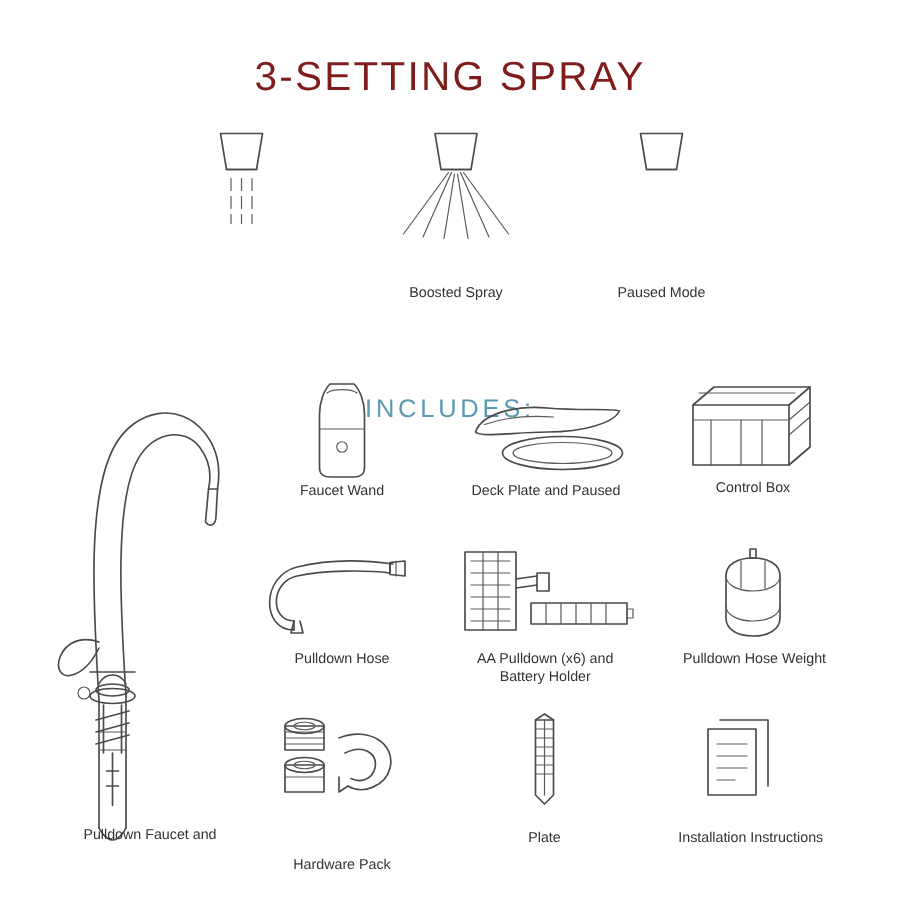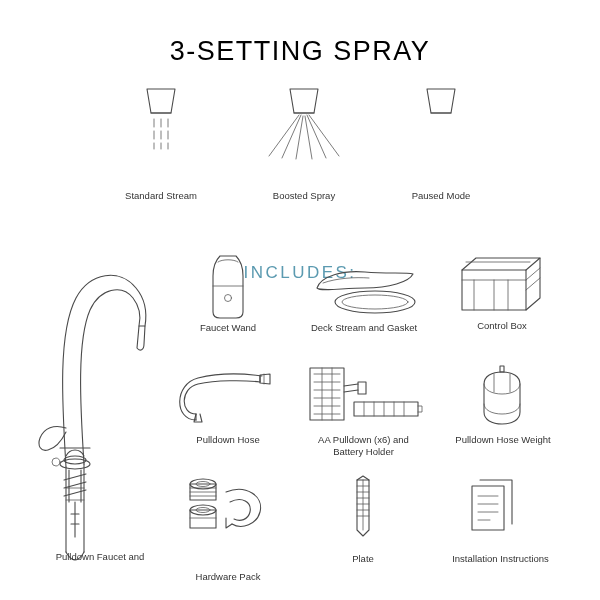--- a/index.html
+++ b/index.html
@@ -20,21 +20,21 @@
     height: 600px;
   }
   .title {
     position: absolute;
     top: 36px;
     left: 0;
     width: 600px;
     text-align: center;
     font-size: 27px;
     letter-spacing: 1.5px;
-    color: #000000;
+    color: #7f1d1d;
     font-weight: normal;
   }
   .includes-title {
     position: absolute;
     top: 227px;
     left: 0;
     width: 600px;
     text-align: center;
     font-size: 17px;
     letter-spacing: 2.5px;
@@ -104,21 +104,20 @@
           <path d="M65 33 L65 41"></path>
           <path d="M65 45 L65 53"></path>
           <path d="M65 57 L65 63"></path>
           <path d="M72 33 L72 41"></path>
           <path d="M72 45 L72 53"></path>
           <path d="M72 57 L72 63"></path>
         </g>
       </svg>
     </div>
   </div>
-  <div class="caption" style="top:190px; left:96px; width:130px;">Standard Stream</div>
 
   <div class="spray-cell" style="top:86px; left:239px;">
     <div class="spray-art">
       <svg width="130" height="78" viewBox="0 0 130 78">
         <path class="ln" d="M51 3 L79 3 L75 27 L55 27 Z"></path>
         <path class="ln" d="M55 27 L75 27"></path>
         <g class="ln-thin">
           <path d="M60 29 L30 70"></path>
           <path d="M62 29 L43 72"></path>
           <path d="M64 30 L57 73"></path>
@@ -196,21 +195,21 @@
   <div class="icon-cell" style="top:250px; left:303px;">
     <div class="icon-art">
       <svg width="120" height="72" viewBox="0 0 120 72">
         <path class="ln" d="M14 38 C18 26 40 20 62 22 C84 24 104 22 110 24 C106 32 86 38 62 38 C40 38 18 42 14 38 Z"></path>
         <path class="ln-thin" d="M20 33 C34 28 52 27 66 28"></path>
         <ellipse class="ln" cx="72" cy="52" rx="40" ry="11"></ellipse>
         <ellipse class="ln-thin" cx="72" cy="52" rx="33" ry="7"></ellipse>
       </svg>
     </div>
   </div>
-  <div class="caption" style="top:322px; left:298px; width:132px;">Deck Stream and Gasket</div>
+  <div class="caption" style="top:322px; left:298px; width:132px;">Deck Plate and Paused</div>
 
   <div class="icon-cell" style="top:248px; left:442px;">
     <div class="icon-art">
       <svg width="120" height="72" viewBox="0 0 120 72">
         <path class="ln" d="M20 22 L20 62 L84 62 L84 22 Z"></path>
         <path class="ln" d="M20 22 L34 10 L98 10 L84 22"></path>
         <path class="ln" d="M98 10 L98 50 L84 62"></path>
         <path class="ln-thin" d="M20 32 L84 32"></path>
         <path class="ln-thin" d="M32 32 L32 62"></path>
         <path class="ln-thin" d="M84 32 L98 20"></path>

